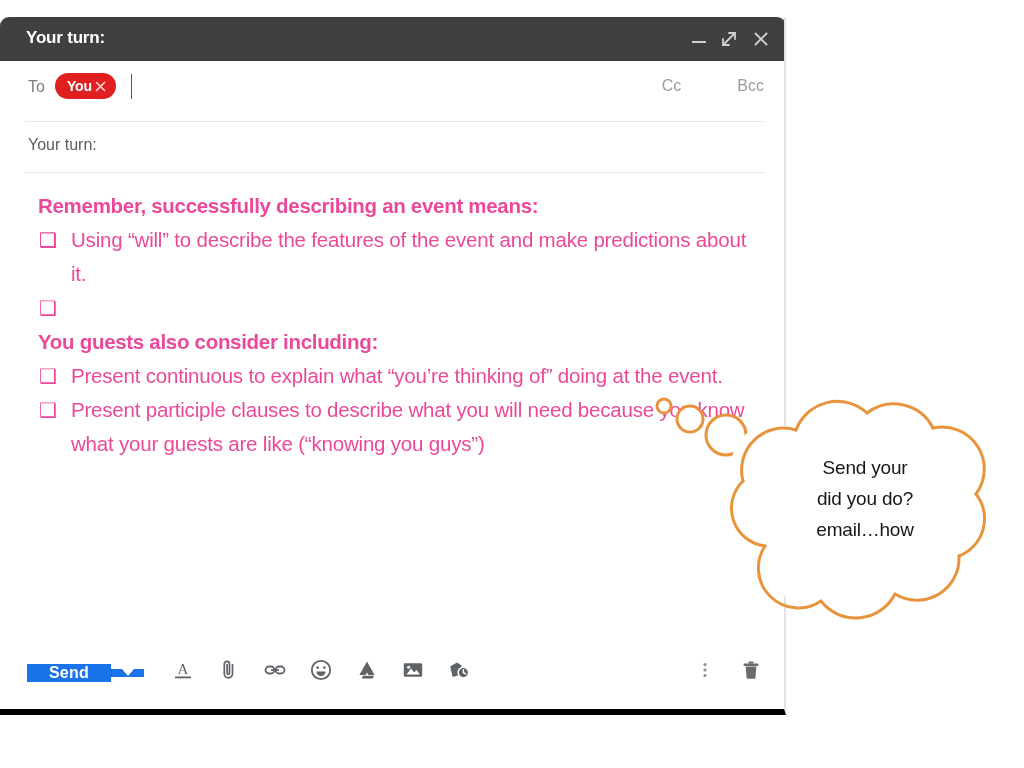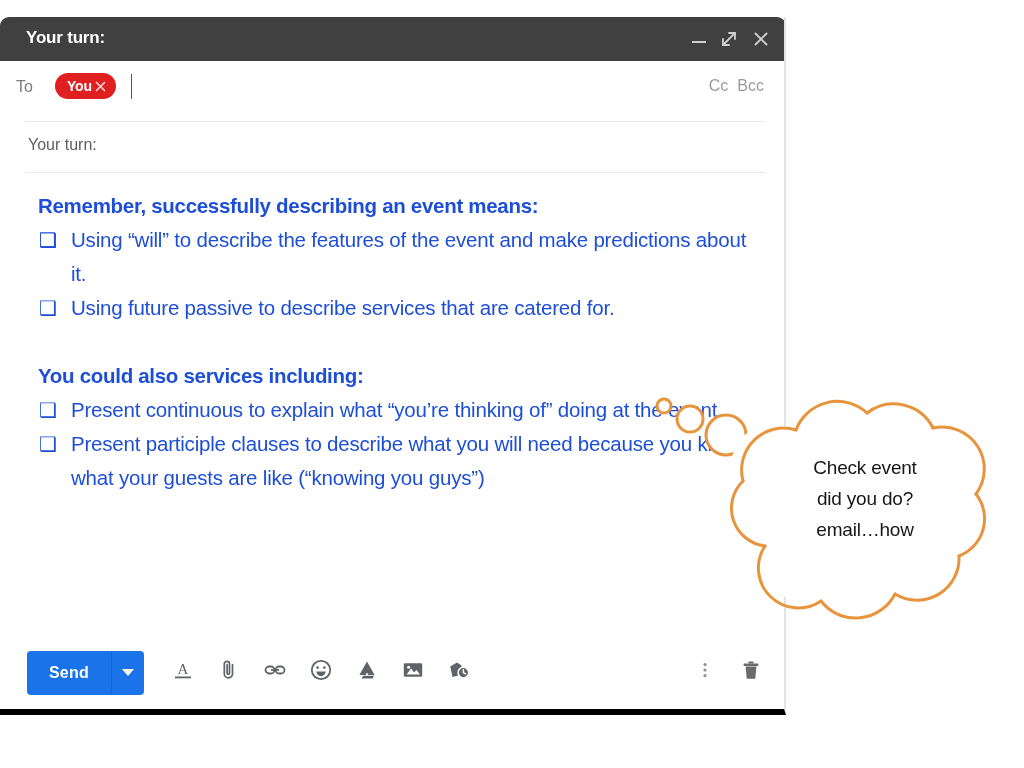--- a/index.html
+++ b/index.html
@@ -66,21 +66,21 @@
   
   #to-row {
     position: absolute;
     left: 0;
     top: 44px;
     width: 786px;
     height: 58px;
   }
   #to-label {
     position: absolute;
-    left: 16px;
+    left: 28px;
     top: 17px;
     font-size: 16px;
     color: #7d7d7d;
   }
   #recipient-chip {
     position: absolute;
     left: 55px;
     top: 12px;
     height: 26px;
     background: #e02020;
@@ -110,20 +110,21 @@
     position: absolute;
     right: 22px;
     top: 16px;
     display: flex;
     gap: 9px;
   }
   .cc-bcc-link {
     font-size: 16px;
     color: #9b9b9b;
     cursor: pointer;
+    margin-left: 47px;
   }
   .field-divider {
     position: absolute;
     left: 25px;
     width: 740px;
     height: 1px;
     background: #e8e8e8;
   }
   #divider-to { top: 104px; }
   #divider-subject { top: 155px; }
@@ -143,21 +144,21 @@
     font-size: 16px;
     color: #5e5e5e;
   }
 
   
   #compose-body {
     position: absolute;
     left: 38px;
     top: 172px;
     width: 715px;
-    color: #1d4ed8;
+    color: #ec4899;
   }
   .body-heading {
     font-size: 20.5px;
     font-weight: bold;
     line-height: 34px;
     letter-spacing: -0.3px;
   }
   .body-bullet {
     position: relative;
     font-size: 20.5px;
@@ -184,20 +185,21 @@
   }
   #send-button-group {
     position: absolute;
     left: 27px;
     top: 4px;
     height: 44px;
     display: flex;
     border-radius: 4px;
     overflow: hidden;
     cursor: pointer;
+    align-items: center;
   }
   #send-button {
     background: #1a73e8;
     color: #ffffff;
     font-size: 16px;
     font-weight: bold;
     letter-spacing: 0.2px;
     padding: 0 22px;
     display: flex;
     align-items: center;
@@ -322,26 +324,25 @@
 
     <div class="body-bullet">
       <span class="bullet-marker">❑</span>
     </div>
     <div class="body-bullet">
       <span class="bullet-marker">❑</span>
       <span>Using “will” to describe the features of the event and make predictions about it.</span>
     </div>
     <div class="body-bullet">
       <span class="bullet-marker">❑</span>
-      <span>Using future passive to describe services that are catered for.</span>
     </div>
 
     <div class="body-spacer"></div>
 
-    <div class="body-heading">You could also services including:</div>
+    <div class="body-heading">You guests also consider including:</div>
 
     <div class="body-bullet">
       <span class="bullet-marker">❑</span>
       <span>Present continuous to  explain what “you’re thinking of” doing at the event.</span>
     </div>
     <div class="body-bullet">
       <span class="bullet-marker">❑</span>
       <span>Present participle clauses to describe what you will need because you know what your guests are like (“knowing you guys”)</span>
     </div>
   </div>
@@ -464,16 +465,16 @@
     <path d="M222 25 A44 44 0 0 1 288 40"></path>
     <path d="M288 40 A42 42 0 0 1 331 106"></path>
     <path d="M331 106 A40 40 0 0 1 314 168"></path>
     <path d="M314 168 A42 42 0 0 1 250 206"></path>
     <path d="M250 206 A44 44 0 0 1 176 213"></path>
     <path d="M176 213 A40 40 0 0 1 120 158"></path>
   </g>
 </svg>
 
 <div id="thought-bubble-text">
-  <div>Check event</div>
+  <div>Send your</div>
   <div>did you do?</div>
   <div>email…how</div>
 </div>
 
 </body></html>

